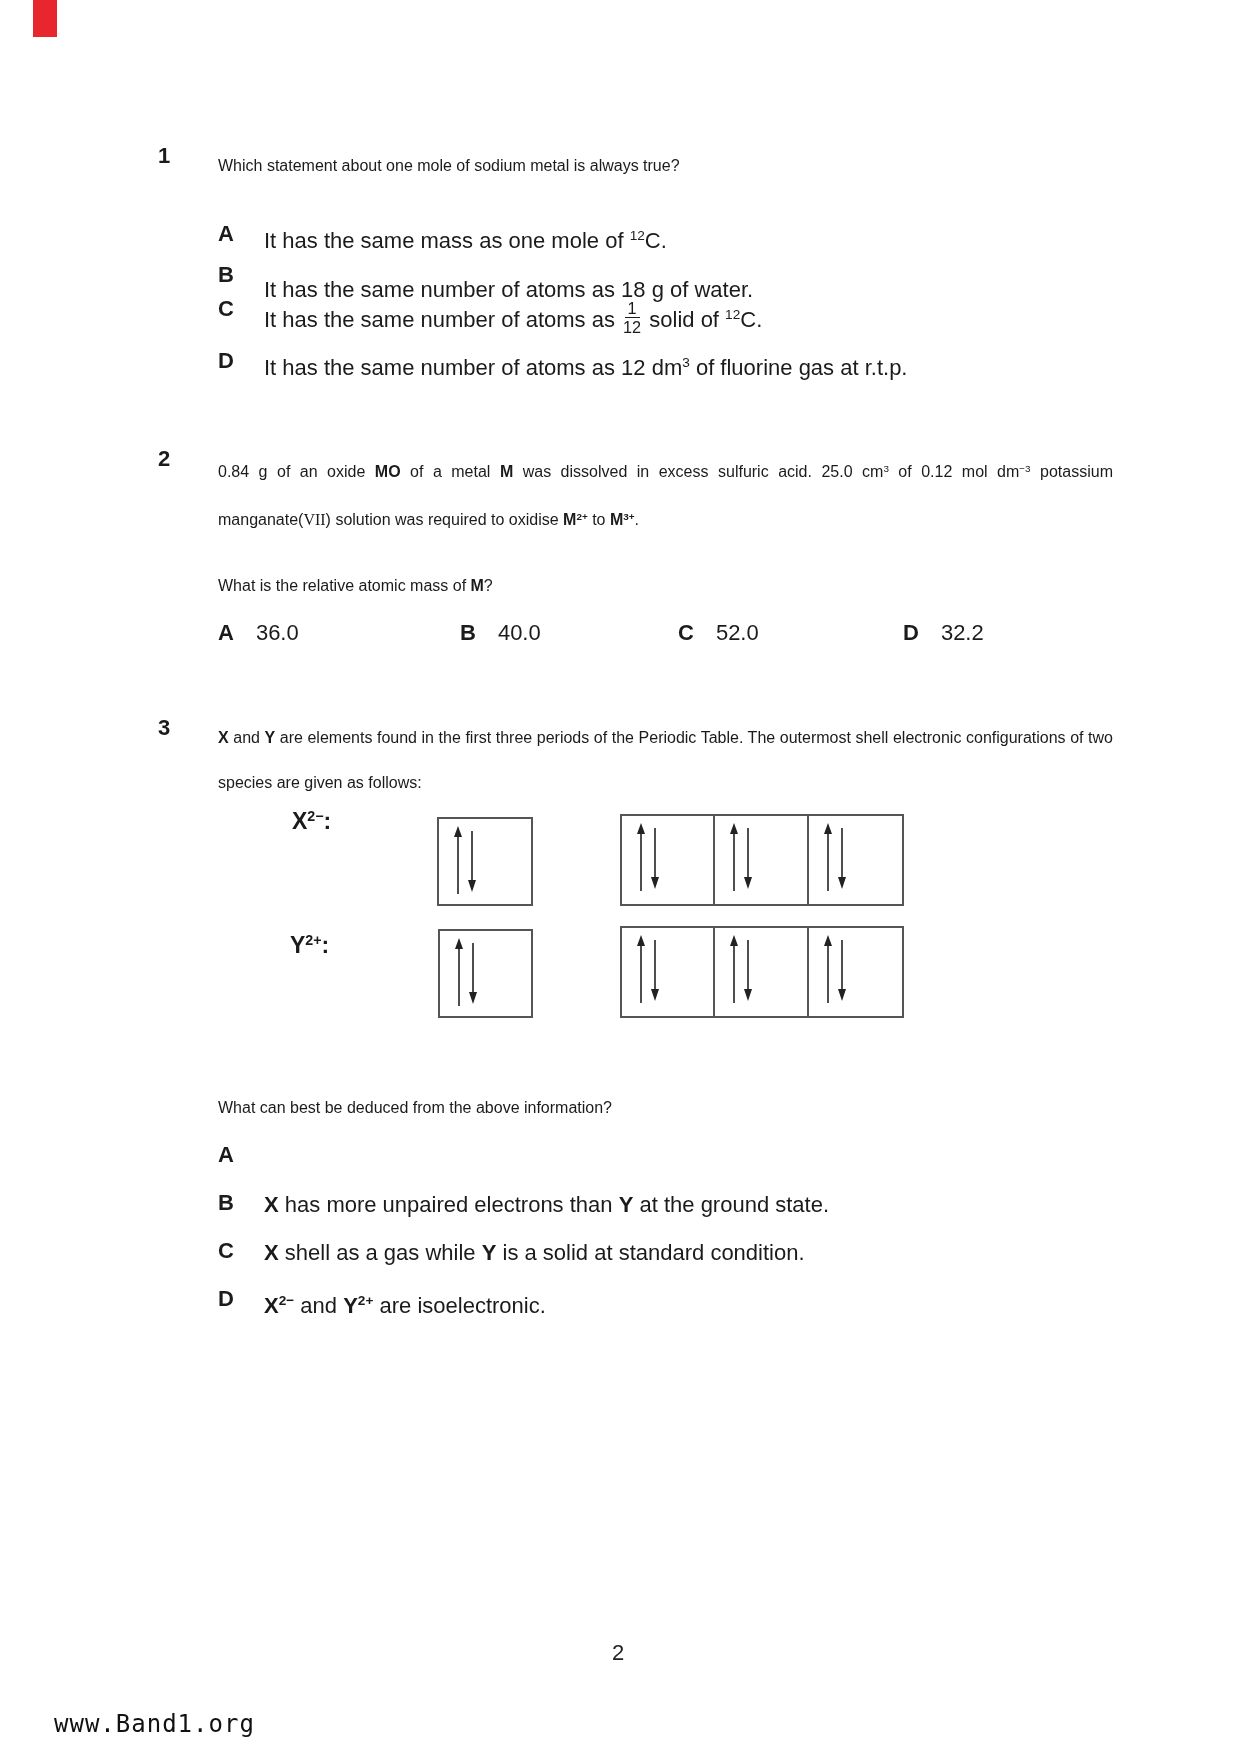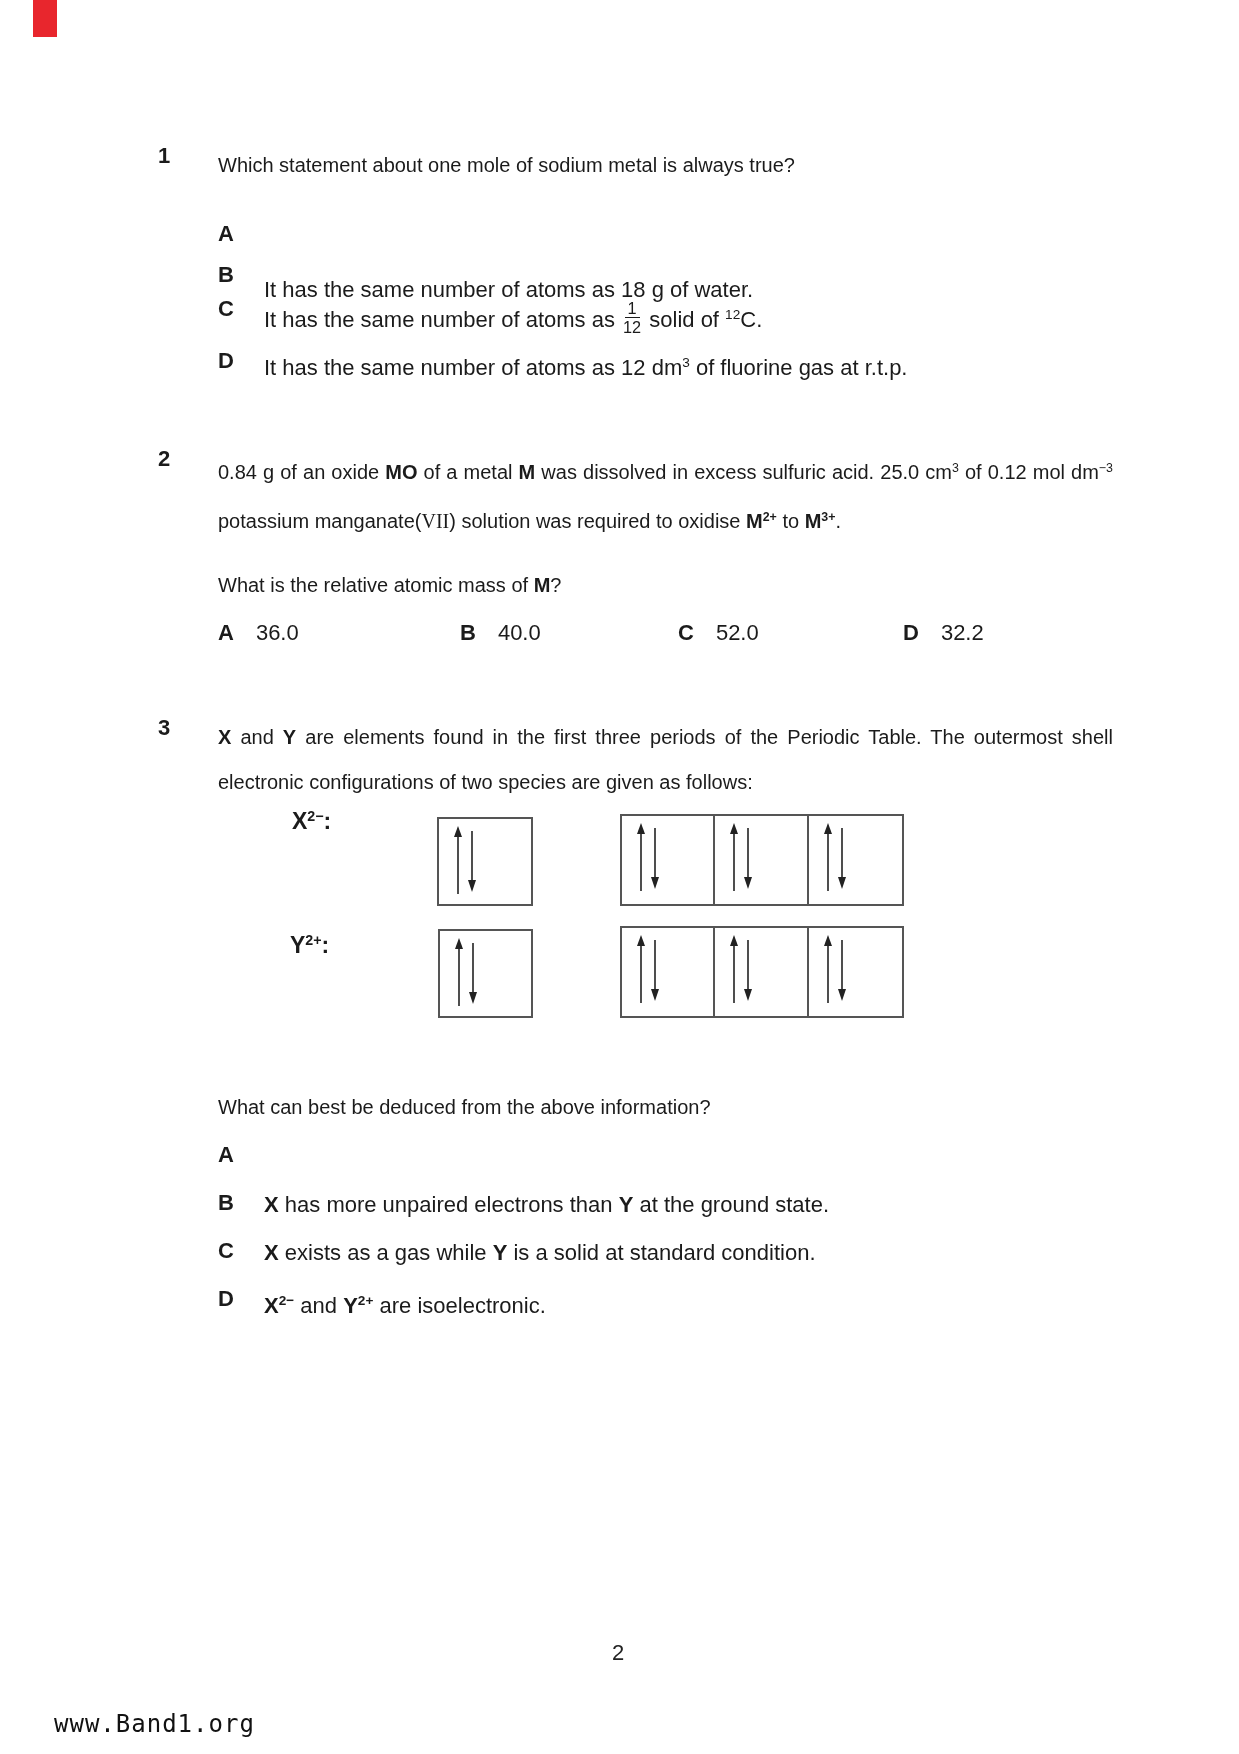--- a/index.html
+++ b/index.html
@@ -13,21 +13,21 @@
   }
   .red-marker{
     position:absolute;left:33px;top:0;width:24px;height:37px;
   }
   .qnum{
     position:absolute;left:158px;width:40px;
     font-weight:700;font-size:22px;
   }
   .qtext{
     position:absolute;left:218px;width:895px;
-    font-size:20px;line-height:45px;
+    font-size:16px;line-height:45px;
   }
   .just{text-align:justify;}
   .opt-letter{
     position:absolute;left:218px;width:36px;
     font-weight:700;font-size:22px;
   }
   .opt-text{
     position:absolute;left:264px;width:860px;
     font-size:22px;line-height:30px;
   }
@@ -78,20 +78,21 @@
 <body>
 
 <div class="page">
 
   <div class="red-marker" style="background: rgb(232, 38, 45);"></div>
 
   <div class="qnum" style="top:143px">1</div>
   <div class="qtext" style="top:143px;width:900px"><span class="seg-n">Which statement about one mole of sodium metal is always true?</span></div>
 
   <div class="opt-letter" style="top:221px">A</div>
+  <div class="opt-text" style="top:221px"><span class="seg-n">It has the same mass as one mole of </span><span class="seg-sup">12</span><span class="seg-n">C.</span></div>
 
   <div class="opt-letter" style="top:262px">B</div>
   <div class="opt-text" style="top:275px"><span class="seg-n">It has the same number of atoms as 18 g of water.</span></div>
 
   <div class="opt-letter" style="top:296px">C</div>
   <div class="opt-text" style="top:300px"><span class="seg-n">It has the same number of atoms as </span><span class="frac">
         <span class="fnum">1</span>
         <span class="fden">12</span>
       </span><span class="seg-n"> solid of </span><span class="seg-sup">12</span><span class="seg-n">C.</span></div>
 
@@ -200,21 +201,21 @@
   </div>
 
   <div class="qtext" style="top:1085px"><span class="seg-n">What can best be deduced from the above information?</span></div>
 
   <div class="opt-letter" style="top:1142px">A</div>
 
   <div class="opt-letter" style="top:1190px">B</div>
   <div class="opt-text" style="top:1190px"><span class="seg-b">X</span><span class="seg-n"> has more unpaired electrons than </span><span class="seg-b">Y</span><span class="seg-n"> at the ground state.</span></div>
 
   <div class="opt-letter" style="top:1238px">C</div>
-  <div class="opt-text" style="top:1238px"><span class="seg-b">X</span><span class="seg-n"> exists as a gas while </span><span class="seg-b">Y</span><span class="seg-n"> is a solid at standard condition.</span></div>
+  <div class="opt-text" style="top:1238px"><span class="seg-b">X</span><span class="seg-n"> shell as a gas while </span><span class="seg-b">Y</span><span class="seg-n"> is a solid at standard condition.</span></div>
 
   <div class="opt-letter" style="top:1286px">D</div>
   <div class="opt-text" style="top:1286px"><span class="seg-b">X</span><span class="seg-bsup">2−</span><span class="seg-n"> and </span><span class="seg-b">Y</span><span class="seg-bsup">2+</span><span class="seg-n"> are isoelectronic.</span></div>
 
   <div class="footer-page" style="left:612px;top:1640px">2</div>
   <div class="watermark" style="left:54px;top:1710px">www.Band1.org</div>
 
 </div>
 
 </body></html>

